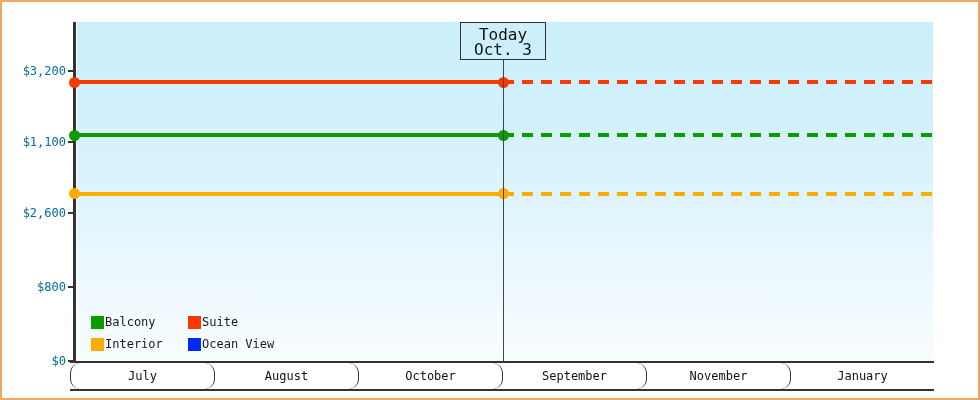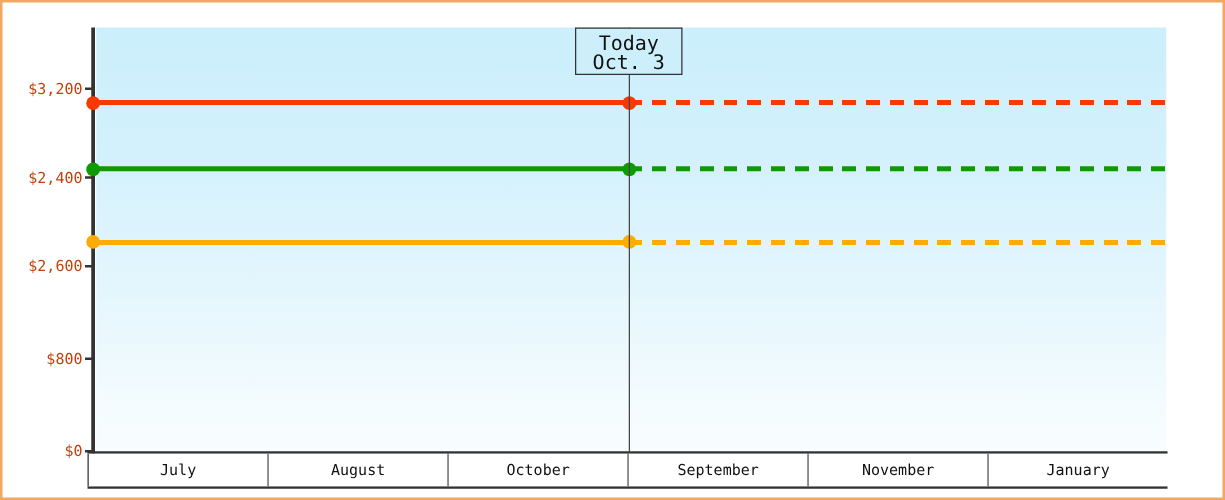--- a/index.html
+++ b/index.html
@@ -48,21 +48,21 @@
     width: 864px;
     height: 2px;
     background: #333333;
   }
 
   .y-tick-label {
     position: absolute;
     right: 0;
     text-align: right;
     font-size: 12px;
-    color: #c2410c;
+    color: #0369a1;
     white-space: nowrap;
     line-height: 12px;
   }
   .y-tick-mark {
     position: absolute;
     left: 66px;
     width: 8px;
     height: 2px;
     background: #333333;
   }
@@ -164,41 +164,42 @@
   .month-cell {
     flex: 1 1 0;
     box-sizing: border-box;
     border-right: 1px solid #333333;
     display: flex;
     align-items: center;
     justify-content: center;
     font-size: 12px;
     color: #111111;
     background: #ffffff;
+    border-radius: 10px;
   }
   .month-cell:last-child { border-right: none; }
   .month-cell:first-child { border-left: 1px solid #333333; }
 </style>
 </head>
 <body>
 
 <div id="frame" style="border-color: rgb(240, 168, 96);">
 
   <div id="plot-area"></div>
 
   <div id="y-axis"></div>
   <div id="x-axis"></div>
 
   <div class="y-tick-wrap" style="top:63px;">
     <span class="y-tick-label">$3,200</span>
   </div>
   <div class="y-tick-mark" style="top:68px;"></div>
 
   <div class="y-tick-wrap" style="top:134px;">
-    <span class="y-tick-label">$2,400</span>
+    <span class="y-tick-label">$1,100</span>
   </div>
   <div class="y-tick-mark" style="top:139px;"></div>
 
   <div class="y-tick-wrap" style="top:205px;">
     <span class="y-tick-label">$2,600</span>
   </div>
   <div class="y-tick-mark" style="top:210px;"></div>
 
   <div class="y-tick-wrap" style="top:279px;">
     <span class="y-tick-label">$800</span>
@@ -224,20 +225,42 @@
   <div class="series-dashed" id="line-interior-dashed" style="left: 501px; top: 189.889px; width: 430px; background-image: repeating-linear-gradient(to right, rgb(255, 171, 0) 0px, rgb(255, 171, 0) 11px, rgba(0, 0, 0, 0) 11px, rgba(0, 0, 0, 0) 19px);"></div>
   <div class="series-marker" id="marker-interior-start" style="left: 67px; top: 186.389px; background: rgb(255, 171, 0);"></div>
   <div class="series-marker" id="marker-interior-today" style="left: 496px; top: 186.389px; background: rgb(255, 171, 0);"></div>
 
   <div id="today-line"></div>
   <div id="today-box">
     <div>Today</div>
     <div>Oct. 3</div>
   </div>
 
+  <div id="legend">
+    <div class="legend-row" style="top:0px;">
+      <div class="legend-item" style="left:0px;">
+        <span class="legend-swatch" style="background: rgb(14, 155, 0);"></span>
+        <span class="legend-label">Balcony</span>
+      </div>
+      <div class="legend-item" style="left:97px;">
+        <span class="legend-swatch" style="background: rgb(249, 58, 0);"></span>
+        <span class="legend-label">Suite</span>
+      </div>
+    </div>
+    <div class="legend-row" style="top:22px;">
+      <div class="legend-item" style="left:0px;">
+        <span class="legend-swatch" style="background: rgb(255, 171, 0);"></span>
+        <span class="legend-label">Interior</span>
+      </div>
+      <div class="legend-item" style="left:97px;">
+        <span class="legend-swatch" style="background: rgb(0, 40, 255);"></span>
+        <span class="legend-label">Ocean View</span>
+      </div>
+    </div>
+  </div>
 
   <div id="month-table">
     <div class="month-cell">July</div>
     <div class="month-cell">August</div>
     <div class="month-cell">October</div>
     <div class="month-cell">September</div>
     <div class="month-cell">November</div>
     <div class="month-cell">January</div>
   </div>
 

